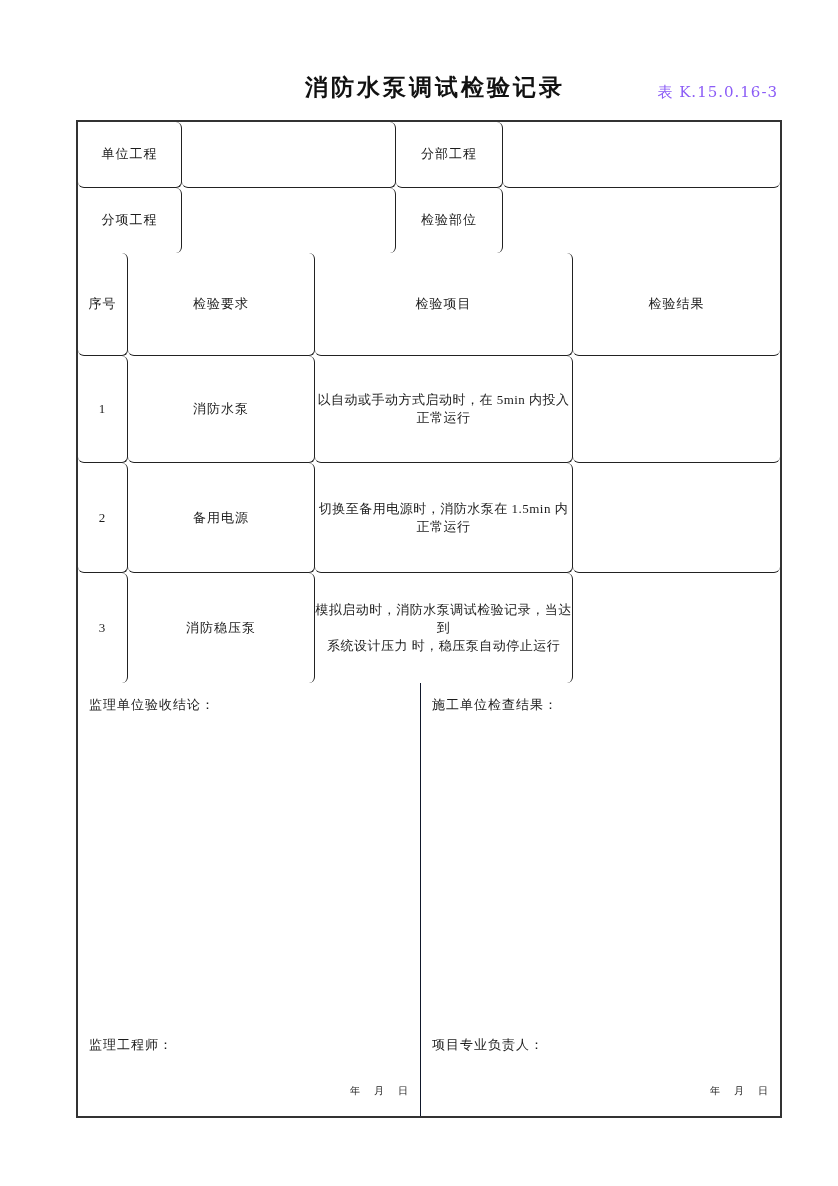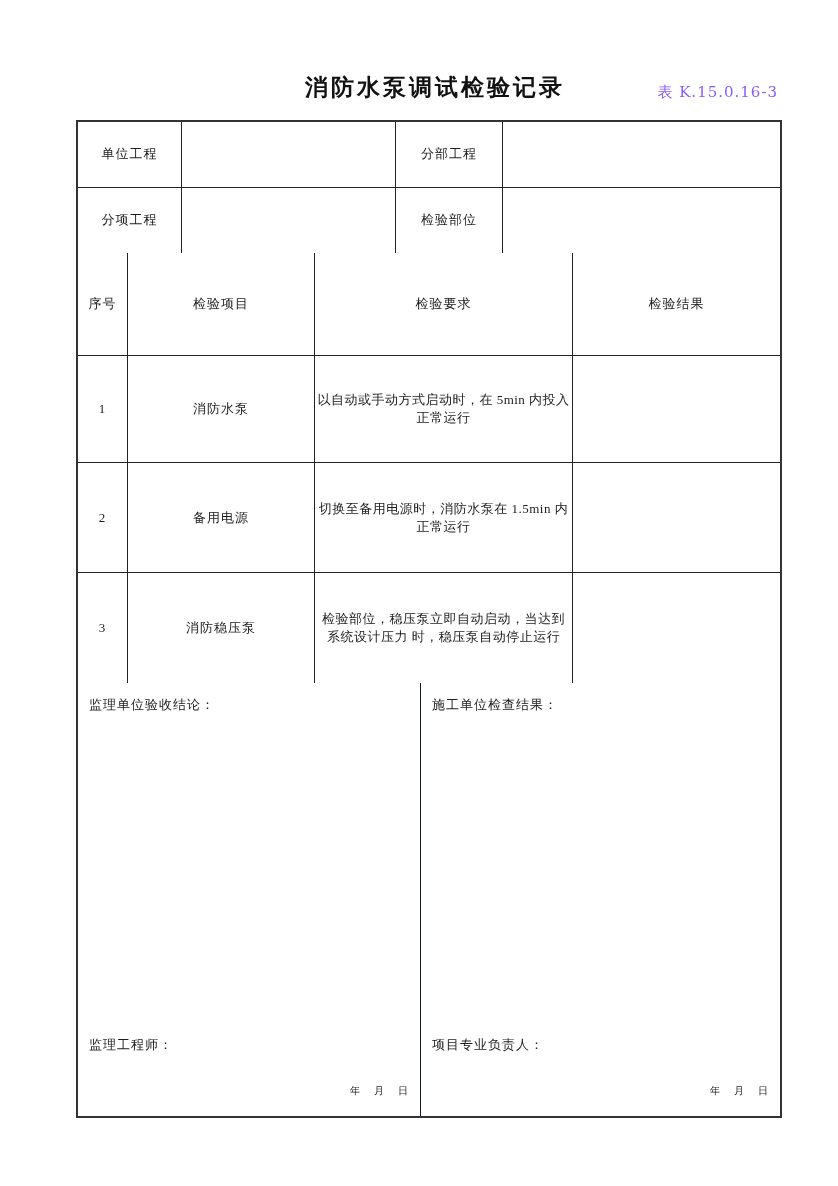--- a/index.html
+++ b/index.html
@@ -52,20 +52,21 @@
     box-sizing: border-box;
     border-right: 1px solid #222;
     border-bottom: 1px solid #222;
     display: flex;
     align-items: center;
     justify-content: center;
     text-align: center;
     font-size: 13px;
     letter-spacing: 1px;
     line-height: 18px;
+    border-radius: 6px;
   }
   .cell.last-col { border-right: none; }
   .cell.last-row { border-bottom: none; }
 
   .info-grid {
     grid-template-columns: 104px 214px 107px 1fr;
     grid-template-rows: 1fr 1fr;
     height: 131px;
     flex: none;
   }
@@ -127,39 +128,39 @@
       <div class="cell last-col"></div>
 
       <div class="cell last-row">分项工程</div>
       <div class="cell last-row"></div>
       <div class="cell last-row">检验部位</div>
       <div class="cell last-col last-row"></div>
     </div>
 
     <div class="grid main-grid">
       <div class="cell">序号</div>
+      <div class="cell">检验要求</div>
       <div class="cell">检验项目</div>
-      <div class="cell">检验要求</div>
       <div class="cell last-col">检验结果</div>
 
       <div class="cell">1</div>
       <div class="cell">消防水泵</div>
       <div class="cell req">以自动或手动方式启动时，在 5min 内投入
 正常运行</div>
       <div class="cell last-col"></div>
 
       <div class="cell">2</div>
       <div class="cell">备用电源</div>
       <div class="cell req">切换至备用电源时，消防水泵在 1.5min 内
 正常运行</div>
       <div class="cell last-col"></div>
 
       <div class="cell last-row">3</div>
       <div class="cell last-row">消防稳压泵</div>
-      <div class="cell req last-row">检验部位，稳压泵立即自动启动，当达到
+      <div class="cell req last-row">模拟启动时，消防水泵调试检验记录，当达到
 系统设计压力 时，稳压泵自动停止运行</div>
       <div class="cell last-col last-row"></div>
     </div>
 
     <div class="grid footer-grid">
       <div class="footer-cell">
         <span class="concl-label">监理单位验收结论：</span>
         <span class="signer-label">监理工程师：</span>
         <span class="date-label">年　月　日</span>
       </div>

